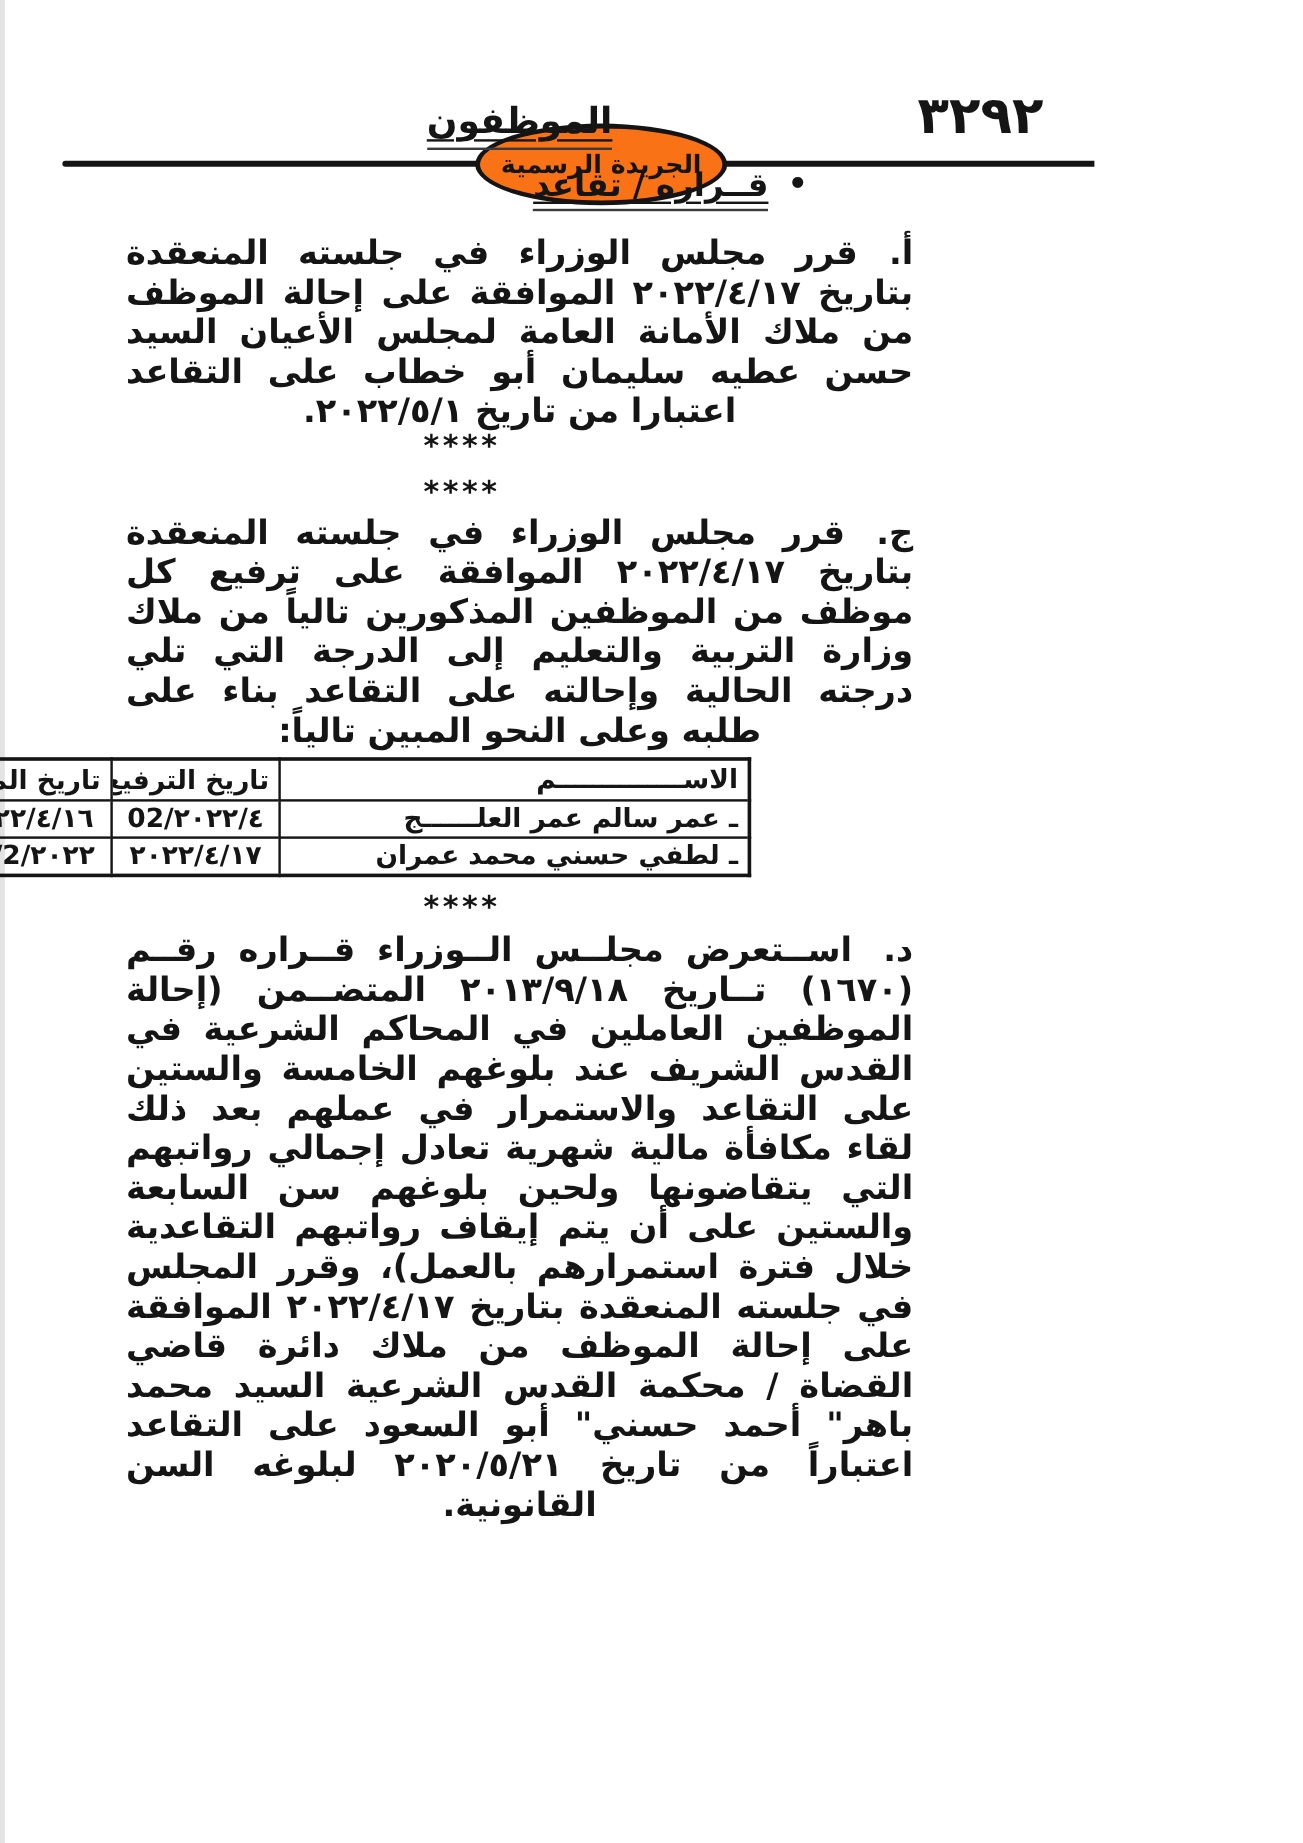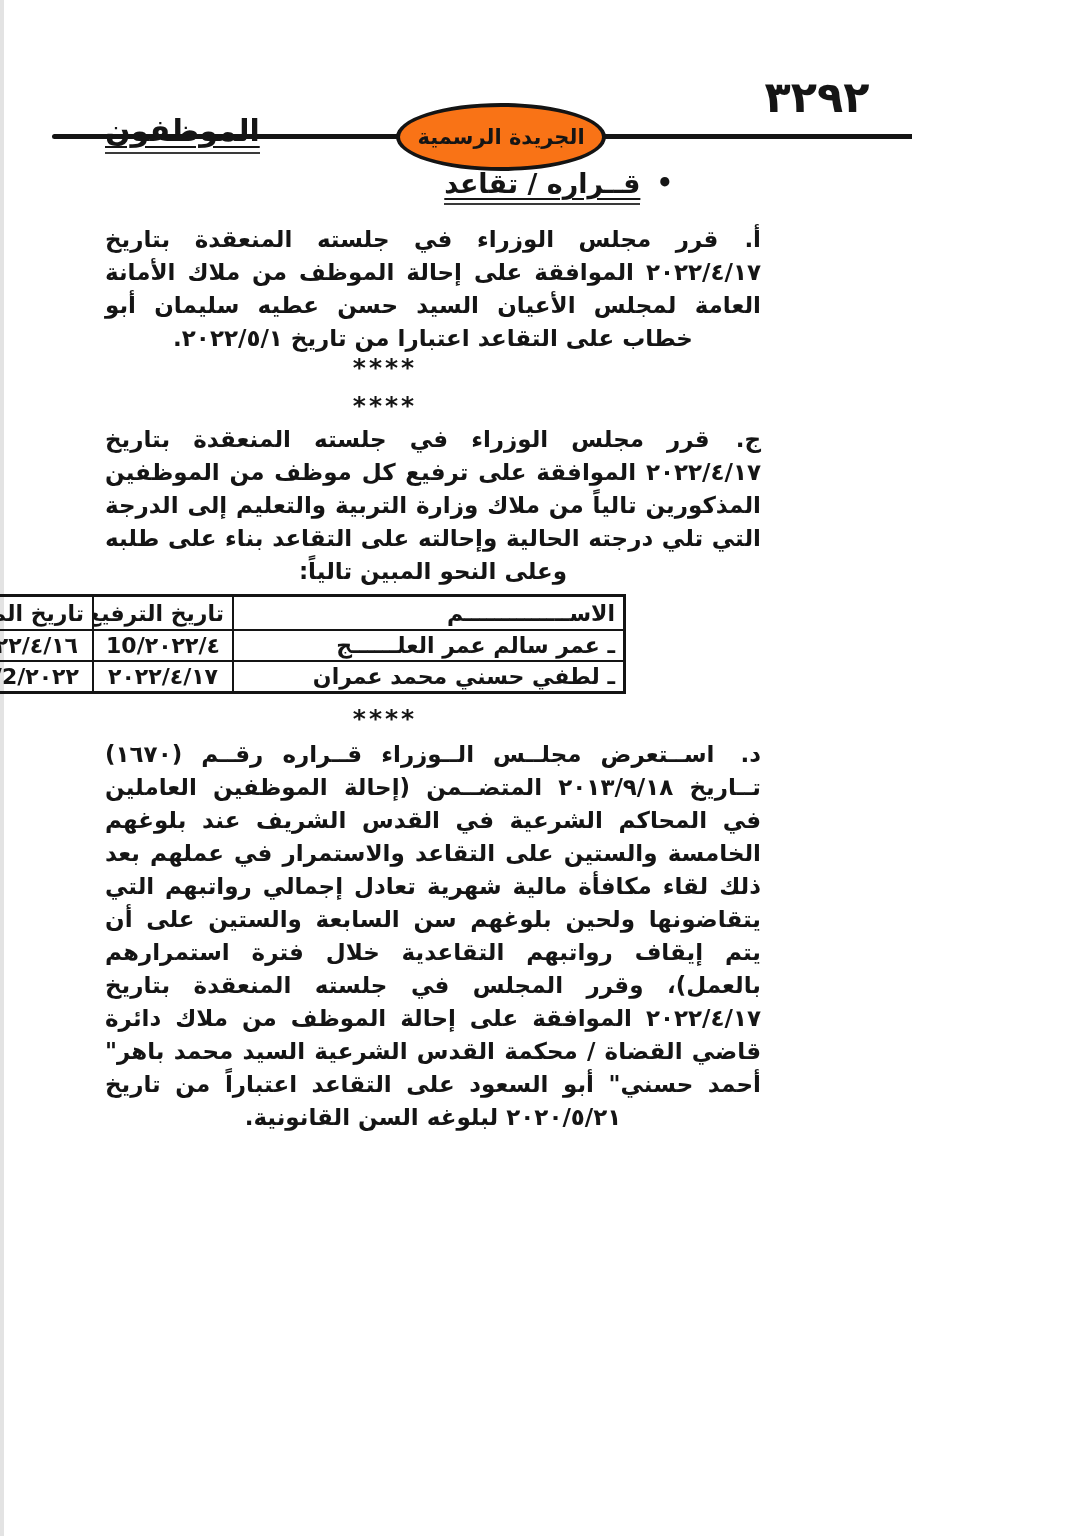--- a/index.html
+++ b/index.html
@@ -28,33 +28,33 @@
     position:absolute; top:103px; left:396px; width:202px; height:60px;
     border:4px solid #141414; border-radius:50%;
     background:#f97316;
     display:flex; align-items:center; justify-content:center;
     font-size:21px;
   }
   .content {
     position:absolute; top:0; right:151px; left:105px;
     direction:rtl; text-align:right;
   }
-  .title-wrap { padding-top:113px; text-align:left; }
+  .title-wrap { padding-top:84px; text-align:center; }
   .dbl-u {
     text-decoration:underline;
     text-decoration-thickness:2px;
     text-underline-offset:5px;
     border-bottom:2px solid #3a3a3a;
     padding-bottom:4px;
   }
   .title { font-size:30px; }
   .section-row { margin:20px 88px 0 0; font-size:27px; }
   .bullet { font-size:26px; margin-left:16px; vertical-align:1px; }
   .para {
-    font-size:23px; line-height:33px;
+    font-size:28px; line-height:33px;
     text-align:justify; text-align-last:center;
     margin-top:24px;
   }
   .para .marker { margin-left:26px; }
   .para-b { margin-top:4px; }
   .para-c { margin-top:6px; }
   .para-d { margin-top:8px; line-height:33px; }
   .separator {
     text-align:center; font-size:25px; letter-spacing:3px;
     line-height:22px; transform:translateX(-48px);
@@ -122,21 +122,21 @@
       <thead>
         <tr>
           <th class="col-name">الاســــــــــــــم</th>
           <th class="col-date">تاريخ الترفيع</th>
           <th class="col-date">تاريخ المحاكم</th>
         </tr>
       </thead>
       <tbody>
         <tr>
           <td class="cell-name">ـ عمر سالم عمر العلــــــج</td>
-          <td class="cell-date">٢٠٢٢/٤/10</td>
+          <td class="cell-date">٢٠٢٢/٤/02</td>
           <td class="cell-date">٢٠٢٢/٤/١٦</td>
         </tr>
         <tr>
           <td class="cell-name">ـ لطفي حسني محمد عمران</td>
           <td class="cell-date">٢٠٢٢/٤/١٧</td>
           <td class="cell-date">٢٠٢٢/2/١٨</td>
         </tr>
       </tbody>
     </table>
 

